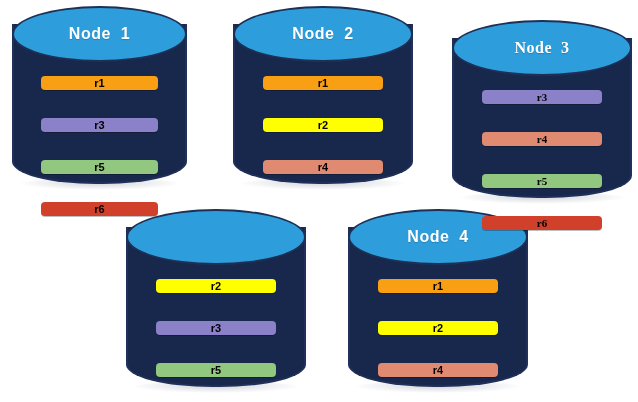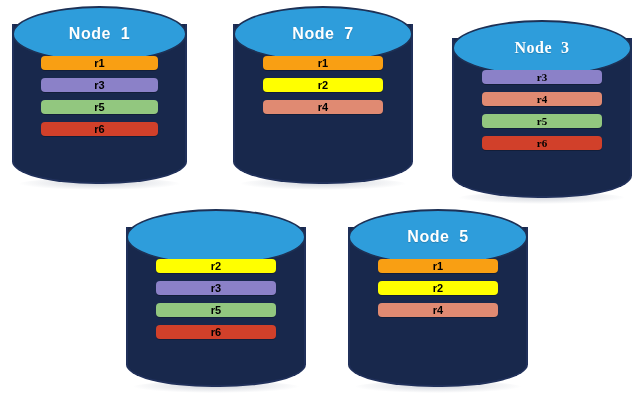--- a/index.html
+++ b/index.html
@@ -99,20 +99,21 @@
     height: 14px;
     border-radius: 4px;
     display: flex;
     align-items: center;
     justify-content: center;
     color: #000000;
     font-size: 11px;
     font-weight: bold;
     line-height: 1;
     box-shadow: 0 1px 0 rgba(0,0,0,.25);
+    margin-top: 20px;
   }
 </style>
 </head>
 <body>
 
 <div id="diagram">
     <div class="node" style="left: 12px; top: 6px; width: 175px; height: 178px;">
       <div class="cyl-shadow"></div>
       <div class="cyl-body" style="background: rgb(24, 40, 76);"></div>
       <div class="cyl-top" style="background: rgb(46, 157, 219);"></div>
@@ -121,21 +122,21 @@
         <div class="replica-bar" style="background: rgb(249, 159, 19);">r1</div>
         <div class="replica-bar" style="background: rgb(139, 129, 200);">r3</div>
         <div class="replica-bar" style="background: rgb(146, 199, 127);">r5</div>
         <div class="replica-bar" style="background: rgb(209, 64, 42);">r6</div>
       </div>
     </div>
     <div class="node" style="left: 233px; top: 6px; width: 180px; height: 178px;">
       <div class="cyl-shadow"></div>
       <div class="cyl-body" style="background: rgb(24, 40, 76);"></div>
       <div class="cyl-top" style="background: rgb(46, 157, 219);"></div>
-      <div class="cyl-title" style="color: rgb(255, 255, 255);">Node  7</div>
+      <div class="cyl-title" style="color: rgb(255, 255, 255);">Node  2</div>
       <div class="replica-list">
         <div class="replica-bar" style="background: rgb(249, 159, 19);">r1</div>
         <div class="replica-bar" style="background: rgb(255, 255, 0);">r2</div>
         <div class="replica-bar" style="background: rgb(224, 138, 114);">r4</div>
       </div>
     </div>
     <div class="node" style="left: 452px; top: 20px; width: 180px; height: 178px; font-family: Liberation Serif, serif;">
       <div class="cyl-shadow"></div>
       <div class="cyl-body" style="background: rgb(24, 40, 76);"></div>
       <div class="cyl-top" style="background: rgb(46, 157, 219);"></div>
@@ -155,20 +156,20 @@
         <div class="replica-bar" style="background: rgb(255, 255, 0);">r2</div>
         <div class="replica-bar" style="background: rgb(139, 129, 200);">r3</div>
         <div class="replica-bar" style="background: rgb(146, 199, 127);">r5</div>
         <div class="replica-bar" style="background: rgb(209, 64, 42);">r6</div>
       </div>
     </div>
     <div class="node" style="left: 348px; top: 209px; width: 180px; height: 178px;">
       <div class="cyl-shadow"></div>
       <div class="cyl-body" style="background: rgb(24, 40, 76);"></div>
       <div class="cyl-top" style="background: rgb(46, 157, 219);"></div>
-      <div class="cyl-title" style="color: rgb(255, 255, 255);">Node  5</div>
+      <div class="cyl-title" style="color: rgb(255, 255, 255);">Node  4</div>
       <div class="replica-list">
         <div class="replica-bar" style="background: rgb(249, 159, 19);">r1</div>
         <div class="replica-bar" style="background: rgb(255, 255, 0);">r2</div>
         <div class="replica-bar" style="background: rgb(224, 138, 114);">r4</div>
       </div>
     </div>
   </div>
 
 </body></html>

